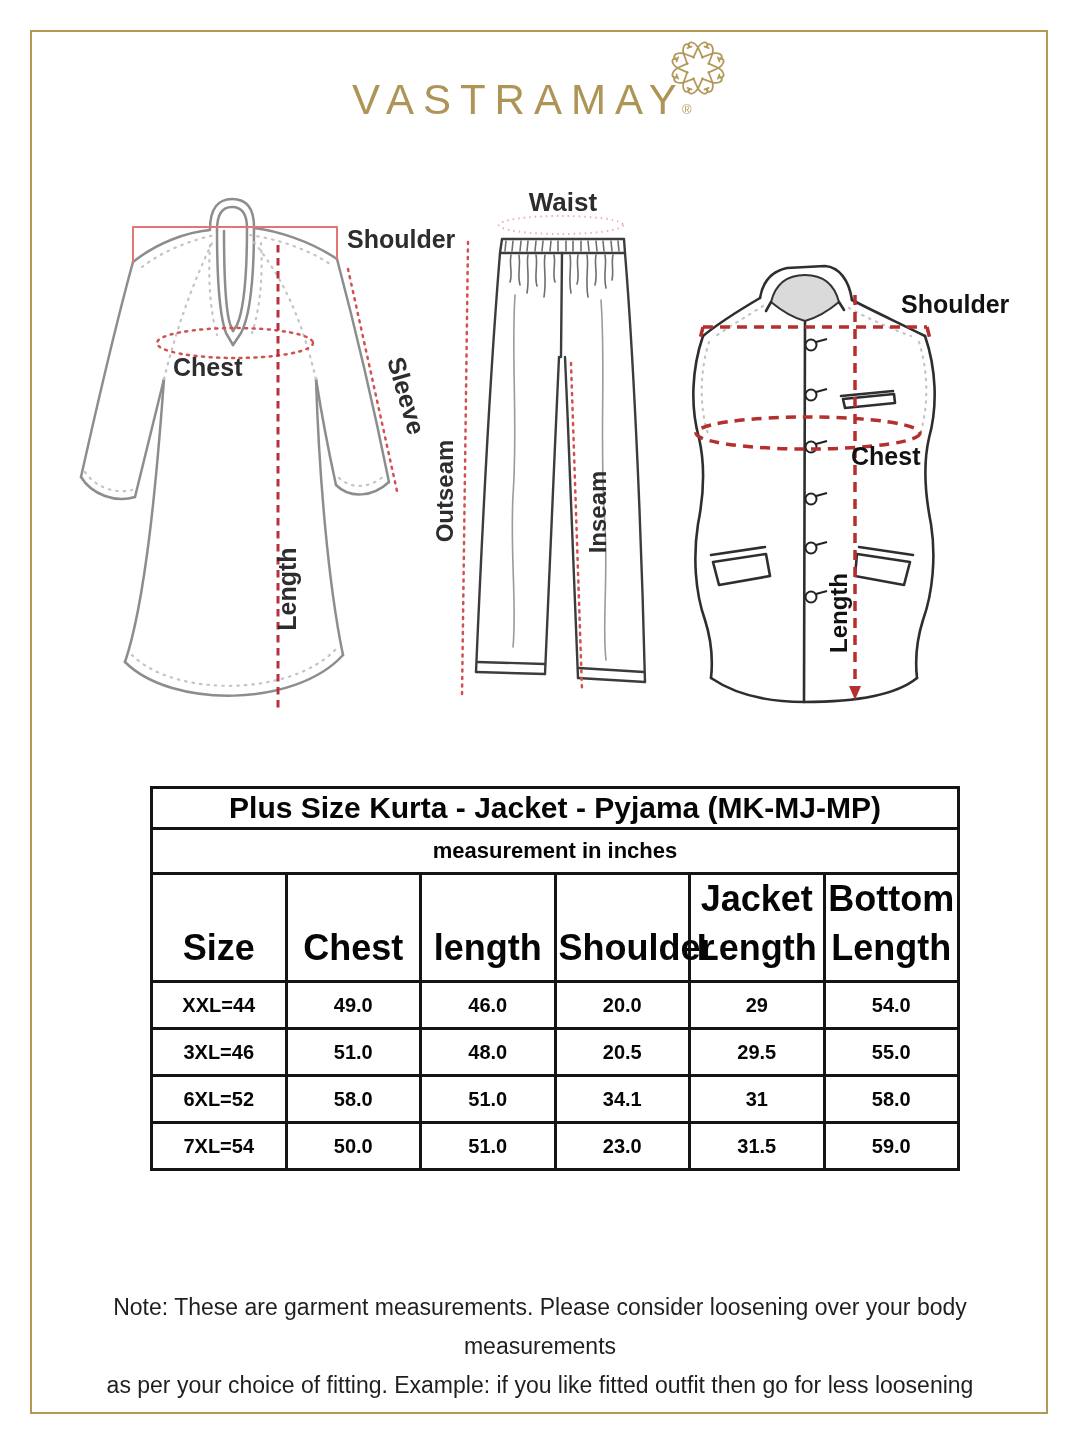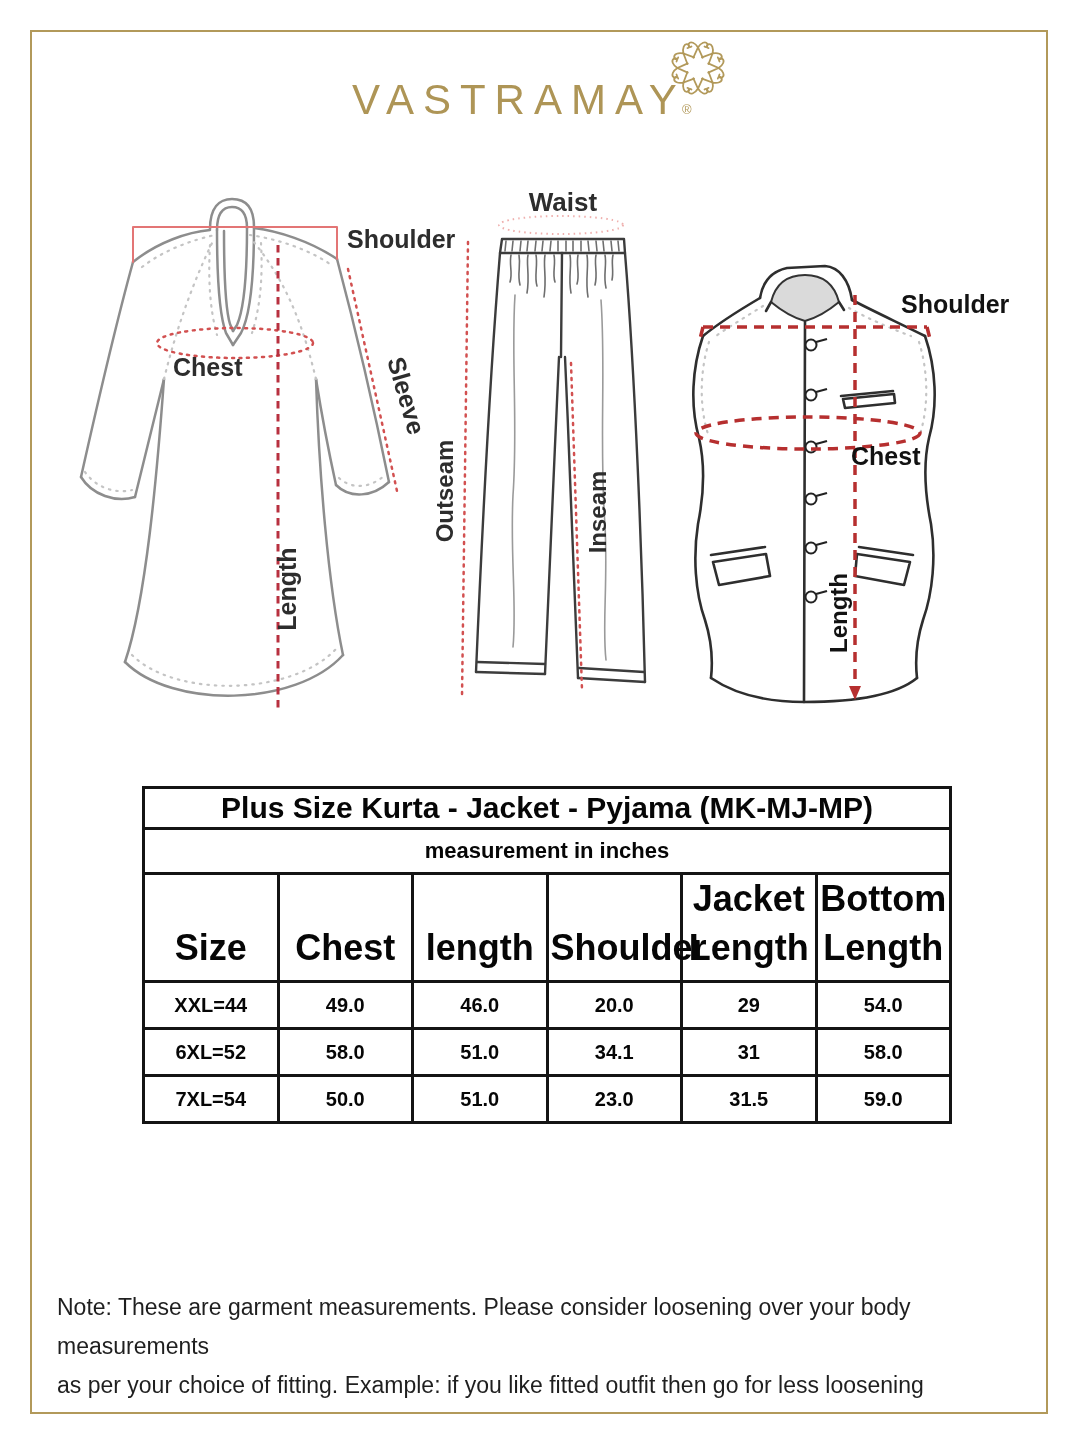--- a/index.html
+++ b/index.html
@@ -33,32 +33,32 @@
   .red-line{fill:none;stroke:#e37575;stroke-width:2;stroke-linecap:round;}
   .red-dot{fill:none;stroke:#d25050;stroke-width:2.5;stroke-dasharray:2 5.5;stroke-linecap:round;}
   .red-dash{fill:none;stroke:#b8303f;stroke-width:3;stroke-dasharray:7.5 5.5;}
   .red-dash-bold{fill:none;stroke:#b62f2f;stroke-width:3.5;stroke-dasharray:10 7;}
   .pink-dot{fill:none;stroke:#efb0ae;stroke-width:2;stroke-dasharray:1.5 4;}
   .dlabel{font-family:"Liberation Sans",sans-serif;font-weight:bold;fill:#2d2d2d;font-size:25px;}
   .dlabel-sm{font-family:"Liberation Sans",sans-serif;font-weight:bold;fill:#2d2d2d;font-size:24px;}
   .dlabel-dark{font-family:"Liberation Sans",sans-serif;font-weight:bold;fill:#121212;font-size:25px;}
   
   .table-wrap{position:absolute;left:142px;top:786px;width:810px;}
-  table{width:100%;border-collapse:collapse;table-layout:fixed;}
+  table{width:100%;border-collapse:collapse;table-layout:fixed;margin-left:8px;}
   td,th{
     border:3px solid #141414;text-align:center;color:#060606;
     font-weight:bold;padding:0 2px;
   }
   .t-title{height:38px;font-size:30px;}
   .t-sub{height:42px;font-size:22px;text-align:center;}
   .t-head th{height:86px;vertical-align:bottom;padding-bottom:8px;font-size:36px;line-height:1.35;}
   .t-data td{height:44px;font-size:20px;}
   
   .note{
-    position:absolute;left:57px;top:1288px;width:966px;text-align:left;
+    position:absolute;left:57px;top:1288px;width:966px;text-align:center;
     font-size:23px;line-height:39px;color:#1f1f1f;
   }
 </style>
 </head>
 <body>
 
 <div class="frame"></div>
 
 <div class="logo">
   <div class="wordmark">VASTRAMAY</div>
@@ -229,20 +229,28 @@
       </tr>
       <tr class="t-data">
         <td>XXL=44</td>
         <td>49.0</td>
         <td>46.0</td>
         <td>20.0</td>
         <td>29</td>
         <td>54.0</td>
       </tr>
       <tr class="t-data">
+        <td>3XL=46</td>
+        <td>51.0</td>
+        <td>48.0</td>
+        <td>20.5</td>
+        <td>29.5</td>
+        <td>55.0</td>
+      </tr>
+      <tr class="t-data">
         <td>6XL=52</td>
         <td>58.0</td>
         <td>51.0</td>
         <td>34.1</td>
         <td>31</td>
         <td>58.0</td>
       </tr>
       <tr class="t-data">
         <td>7XL=54</td>
         <td>50.0</td>

